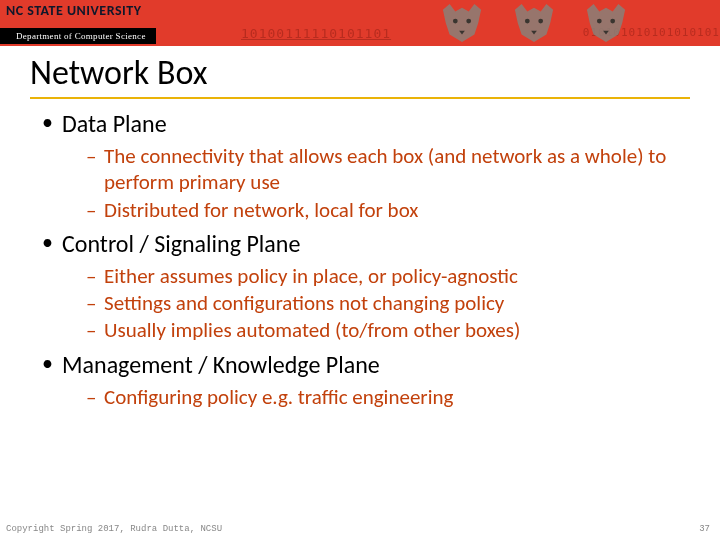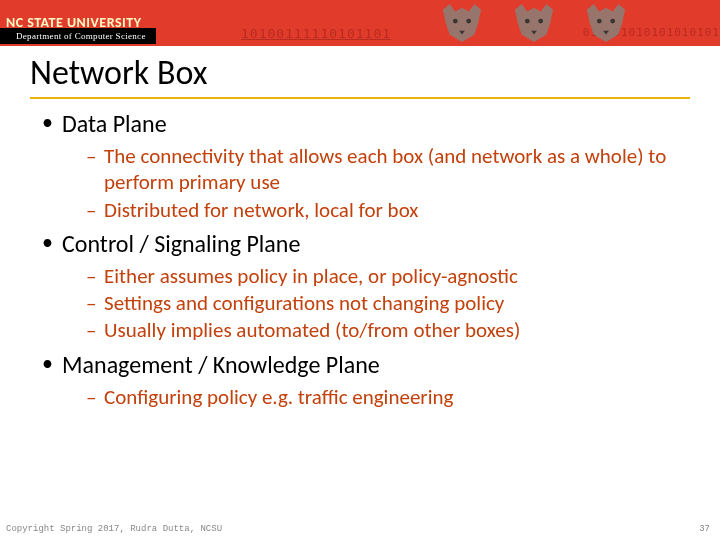--- a/index.html
+++ b/index.html
@@ -14,22 +14,22 @@
   .header-bar {
     width: 100%;
     height: 46px;
     background: #e13b2b;
     position: relative;
     display: flex;
     align-items: flex-start;
   }
   .ncsu-logo-area {
     background: #e13b2b;
-    color: #fef9c3;
-    padding: 14px 0 0 6px;
+    color: #0f172a;
+    padding: 2px 0 0 6px;
   }
   .ncsu-name {
     font-size: 14px;
     font-weight: 600;
     letter-spacing: 0.5px;
   }
   .ncsu-name .bold { font-weight: 800; }
   .dept-bar {
     position: absolute;
     left: 0;

